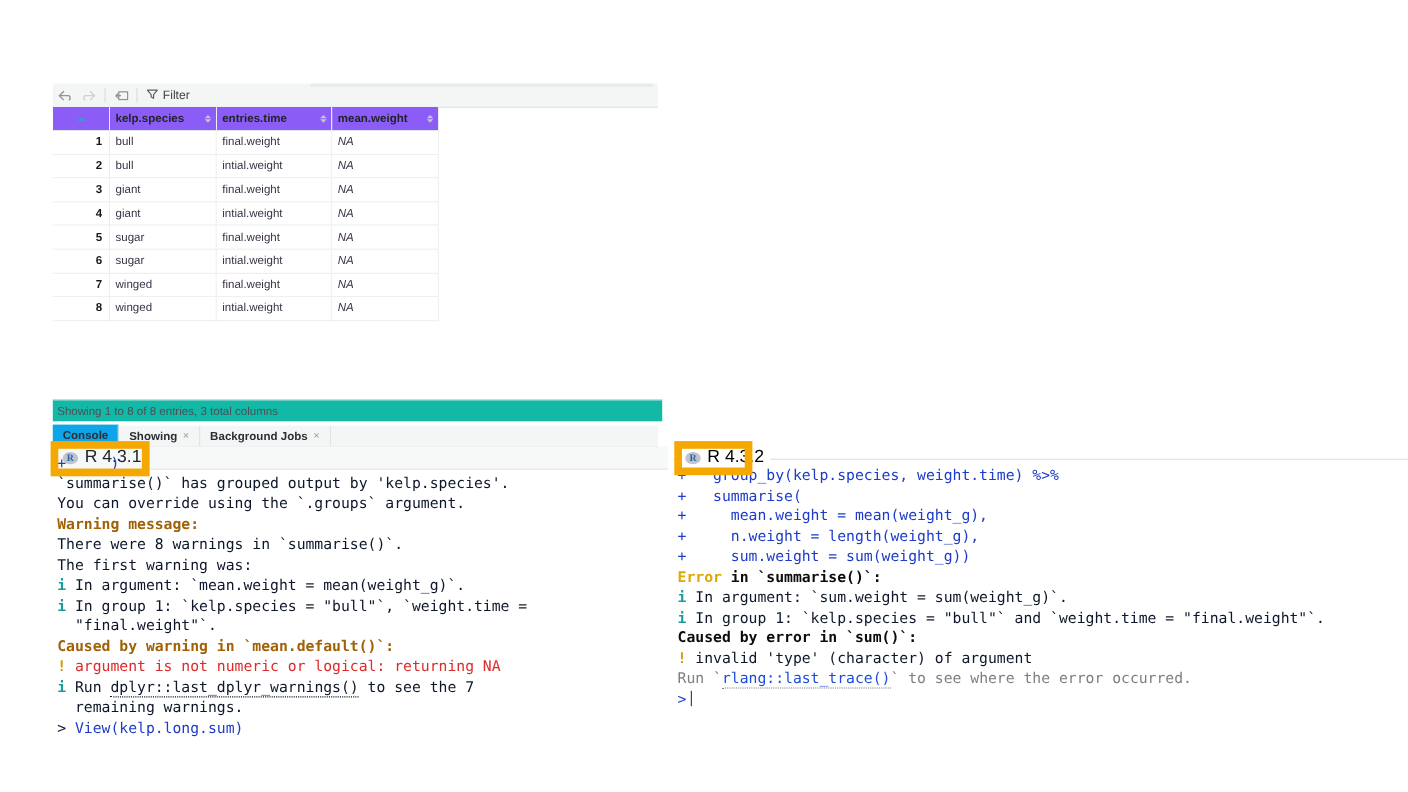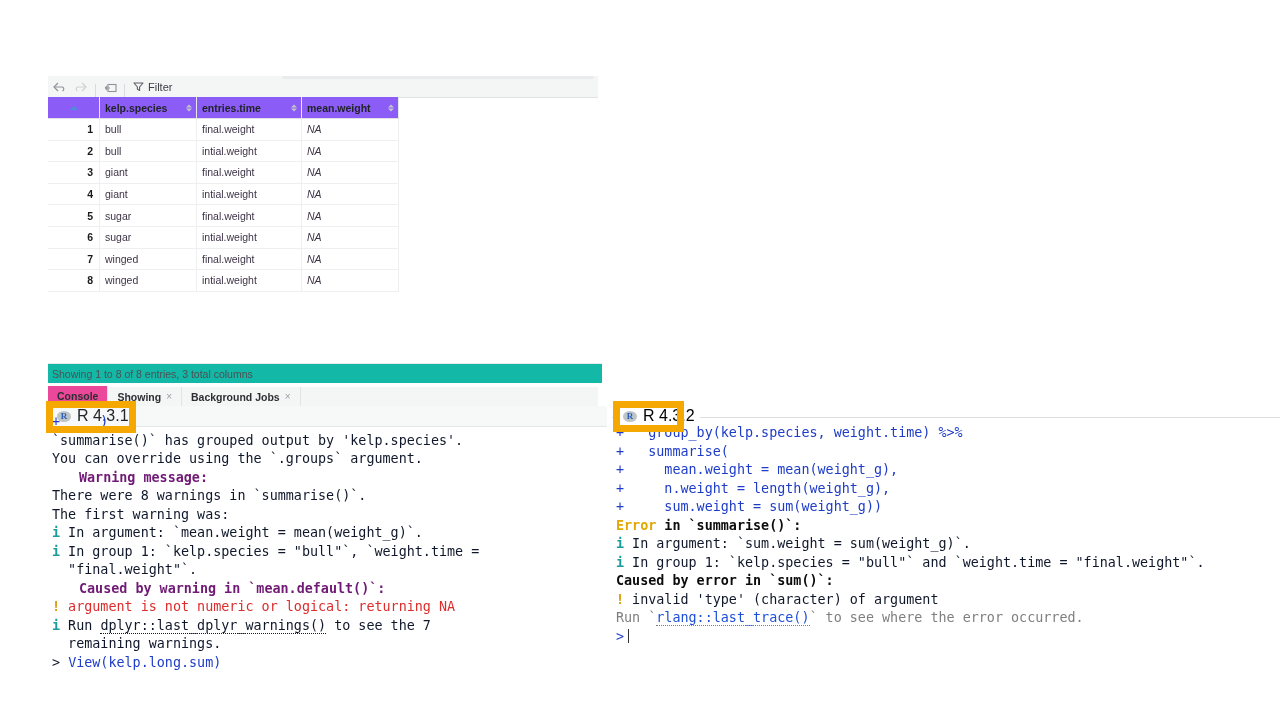--- a/index.html
+++ b/index.html
@@ -11,21 +11,21 @@
     position:relative;
   }
   .panel{position:absolute;}
 
   
   #data-viewer{left:48px;top:76px;width:550px;height:300px;}
   .dv-toolbar{
     position:absolute;left:0;top:0;width:550px;height:21px;
     background:#f4f6f6;
     border-bottom:1px solid #e1e4e4;
-    display:flex;align-items:flex-end;
+    display:flex;align-items:center;
   }
   .dv-toolbar .tb-ico{
     display:flex;align-items:center;justify-content:center;
     width:22px;height:20px;color:#9aa0a4;
   }
   .tb-sep{width:1px;height:13px;background:#d7dbdd;margin:0 3px;}
   .filter-btn{display:flex;align-items:center;gap:4px;padding:0 5px;height:20px;cursor:default;}
   .filter-btn span.lbl{font-size:11px;color:#3b4045;}
   .dv-scrollstub{
     position:absolute;left:234px;top:0px;width:312px;height:3px;background:#e9ebec;border-radius:2px;
@@ -94,21 +94,21 @@
   .tabbar{
     position:absolute;left:0;top:0;width:550px;height:19px;
     background:#f4f6f6;border-bottom:1px solid #dcdfe0;
     display:flex;align-items:flex-end;
   }
   .tab{
     height:19px;display:flex;align-items:center;gap:5px;
     padding:0 9px;font-size:10.5px;font-weight:bold;color:#2b2f33;
     border-right:1px solid #e1e4e5;
   }
-  .tab.active{background:#ec4899;border-bottom:1px solid #ffffff;}
+  .tab.active{background:#0ea5e9;border-bottom:1px solid #ffffff;}
   .tab .x{font-size:10px;font-weight:normal;color:#9aa0a4;}
 
   .verbar{
     position:absolute;left:0;top:19px;width:550px;height:20px;
     background:#f7f8f8;border-bottom:1px solid #e4e7e8;
     display:flex;align-items:center;gap:6px;padding-left:9px;
   }
   .rlogo{
     width:14px;height:11px;border-radius:50%;
     background:#bfc4c8;display:flex;align-items:center;justify-content:center;
@@ -123,21 +123,21 @@
     font-family:"DejaVu Sans Mono","Liberation Mono",monospace;
     font-size:13.4px;
     line-height:18.5px;
     white-space:pre;
   }
   #left-console-body{top:26px;left:4px;width:600px;}
   #right-console-body{top:20px;left:4px;width:700px;}
   .c-blue{color:#1e3cc8;}
   .c-black{color:#0f172a;}
   .c-red{color:#dd2c2c;}
-  .c-redb{color:#701a75;font-weight:bold;margin-left:27px;}
+  .c-redb{color:#a16207;font-weight:bold;}
   .c-blackb{color:#0c0c0c;font-weight:bold;}
   .c-teal{color:#1a9c9c;font-weight:bold;}
   .c-orange{color:#d69900;font-weight:bold;}
   .c-gold{color:#e0a800;font-weight:bold;}
   .c-gray{color:#7f7f7f;}
   .c-graylink{color:#1d4ed8;border-bottom:1px dotted #7f7f7f;}
   .underdot{border-bottom:1px dotted currentColor;}
 
   .caret{display:inline-block;width:1px;height:14px;background:#333;vertical-align:-2px;margin-left:4px;}
 

